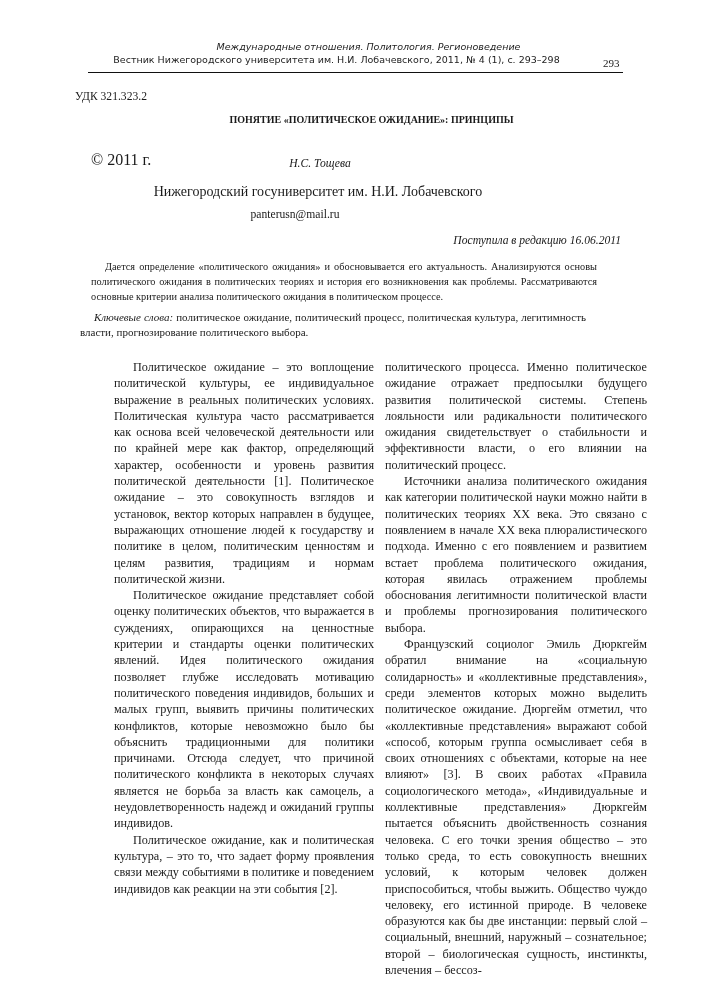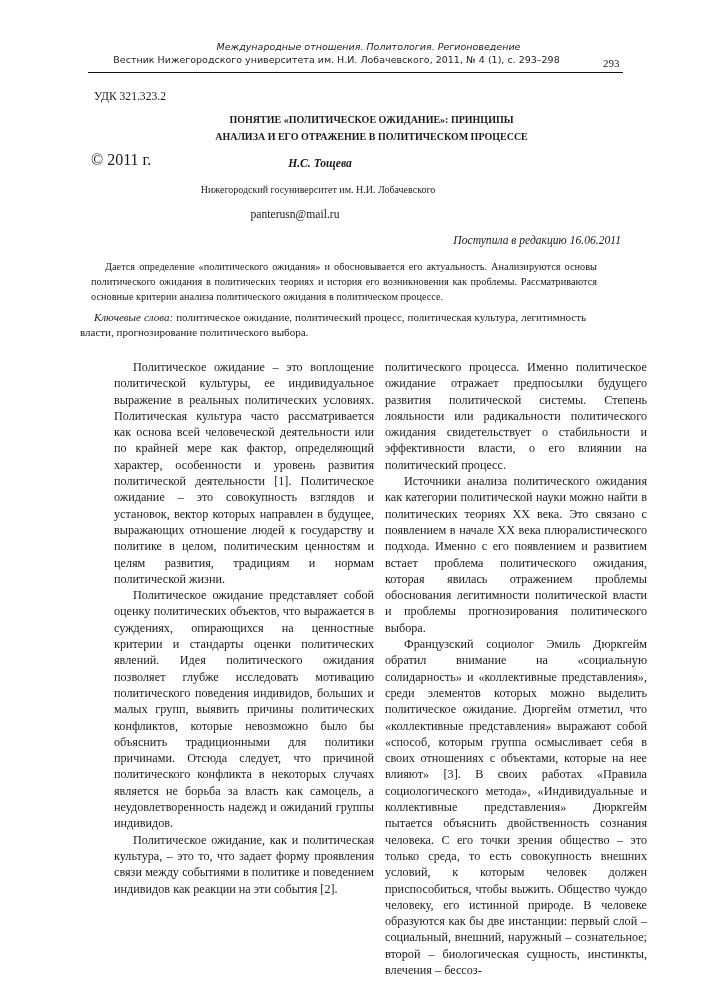--- a/index.html
+++ b/index.html
@@ -3,25 +3,25 @@
   <meta charset="utf-8">
   <style>
     html, body { margin: 0; padding: 0; background: #ffffff; }
     body { width: 709px; height: 1004px; position: relative; overflow: hidden; color: #1a1a1a; }
     .hdr { position: absolute; left: 14px; width: 709px; text-align: center; font-family: "DejaVu Sans", sans-serif; font-size: 9.5px; color: #222; }
     .hdr1 { top: 41px; font-style: italic; }
     .hdr2 { top: 54px; left: -18px; }
     .pageno { position: absolute; top: 57px; left: 603px; font-family: "Liberation Serif", serif; font-size: 11px; color: #222; }
     .hdr-rule { position: absolute; top: 72px; left: 88px; width: 535px; height: 0; border-top: 1px solid #111; }
     .serif { font-family: "Liberation Serif", serif; }
-    .udk { position: absolute; top: 90px; left: 94px; font-size: 11.6px; }
+    .udk { position: absolute; top: 90px; left: 75px; font-size: 11.6px; }
     .title { position: absolute; top: 111px; left: 104px; width: 535px; text-align: center; font-weight: bold; font-size: 10px; line-height: 17px; }
     .copy { position: absolute; top: 151px; left: 91px; font-size: 16px; }
-    .author { position: absolute; top: 157px; left: 0; width: 640px; text-align: center; font-weight: bold; font-style: italic; font-size: 11.6px; }
-    .affil { position: absolute; top: 184px; left: 0; width: 636px; text-align: center; font-size: 10px; }
+    .author { position: absolute; top: 157px; left: 0; width: 640px; text-align: center; font-weight: normal; font-style: italic; font-size: 11.6px; }
+    .affil { position: absolute; top: 184px; left: 0; width: 636px; text-align: center; font-size: 14px; }
     .email { position: absolute; top: 208px; left: 0; width: 590px; text-align: center; font-size: 11.6px; }
     .received { position: absolute; top: 234px; left: 0; width: 621px; text-align: right; font-style: italic; font-size: 11.6px; }
     .abstract { position: absolute; top: 259px; left: 105px; width: 506px; font-size: 10.3px; line-height: 15px; text-align: justify; text-indent: 14px; margin-left: -14px; }
     .keywords { position: absolute; top: 310px; left: 94px; width: 506px; font-size: 11px; line-height: 15px; text-align: justify; text-indent: 14px; margin-left: -14px; }
     .kw-label { font-style: italic; }
     .col { position: absolute; top: 359px; font-size: 12.2px; line-height: 16.3px; text-align: justify; hyphens: manual; margin-left: 24px; }
     .col p { margin: 0; text-indent: 19px; }
     .col p.cont { text-indent: 0; }
     .col-left { left: 90px; width: 260px; }
     .col-right { left: 361px; width: 262px; }
@@ -31,21 +31,20 @@
 
 <div class="hdr hdr1">Международные отношения. Политология. Регионоведение</div>
 <div class="hdr hdr2">Вестник Нижегородского университета им. Н.И. Лобачевского, 2011, № 4 (1), с. 293–298</div>
 <div class="pageno">293</div>
 <div class="hdr-rule"></div>
 
 <div class="udk serif">УДК 321.323.2</div>
 
 <div class="title serif">
   <div>ПОНЯТИЕ «ПОЛИТИЧЕСКОЕ ОЖИДАНИЕ»: ПРИНЦИПЫ</div>
-  <div>АНАЛИЗА И ЕГО ОТРАЖЕНИЕ В ПОЛИТИЧЕСКОМ ПРОЦЕССЕ</div>
 </div>
 
 <div class="copy serif">© 2011 г.</div>
 <div class="author serif">Н.С. Тощева</div>
 <div class="affil serif">Нижегородский госуниверситет им. Н.И. Лобачевского</div>
 <div class="email serif">panterusn@mail.ru</div>
 <div class="received serif">Поступила в редакцию 16.06.2011</div>
 
 <div class="abstract serif">Дается определение «политического ожидания» и обосновывается его актуальность. Анализируются основы политического ожидания в политических теориях и история его возникновения как проблемы. Рассматриваются основные критерии анализа политического ожидания в политическом процессе.</div>
 

